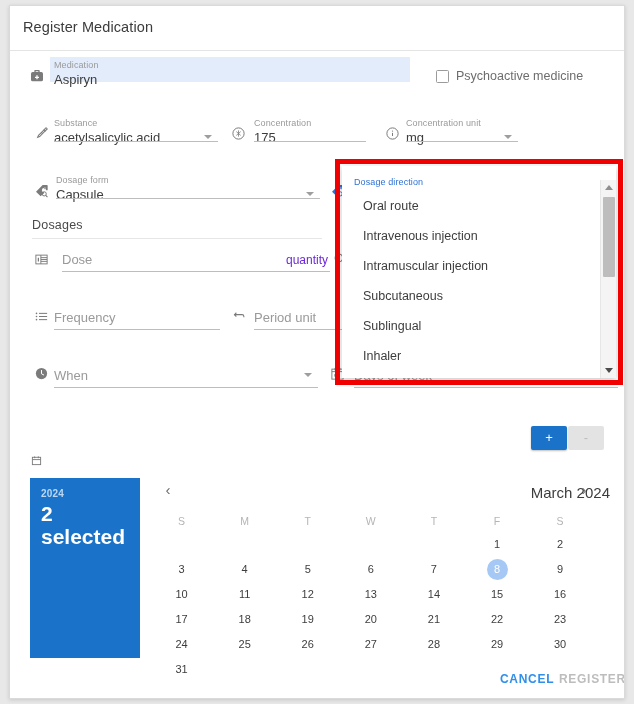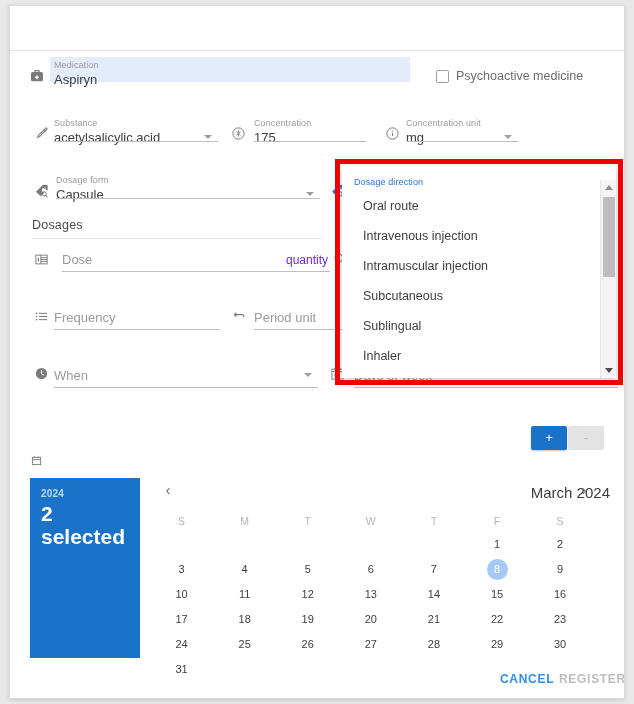--- a/index.html
+++ b/index.html
@@ -291,20 +291,21 @@
   }
   .btn-cancel { color: #2f8fea; }
   .btn-register { color: #bdbdbd; }
 </style>
 </head>
 <body>
 
 <div id="page">
   <div class="dialog">
 
+    <div class="dlg-title">Register Medication</div>
     <div class="title-divider"></div>
 
     <span class="icon" style="left:19px; top:62px;">
       <svg width="16" height="16" viewBox="0 0 24 24" fill="#7b7b7b">
         <path d="M9 3h6a1 1 0 0 1 1 1v2h2.5A2.5 2.5 0 0 1 21 8.5v9A2.5 2.5 0 0 1 18.5 20h-13A2.5 2.5 0 0 1 3 17.5v-9A2.5 2.5 0 0 1 5.5 6H8V4a1 1 0 0 1 1-1zm1 3h4V5h-4v1zm3 5h-2v2H9v2h2v2h2v-2h2v-2h-2v-2z"></path>
       </svg>
     </span>
     <div class="field" style="left:44px; top:54px; width:356px; height:26px;">
       <div class="field-fill" style="width:360px; height:25px;"></div>
       <div class="field-label">Medication</div>

